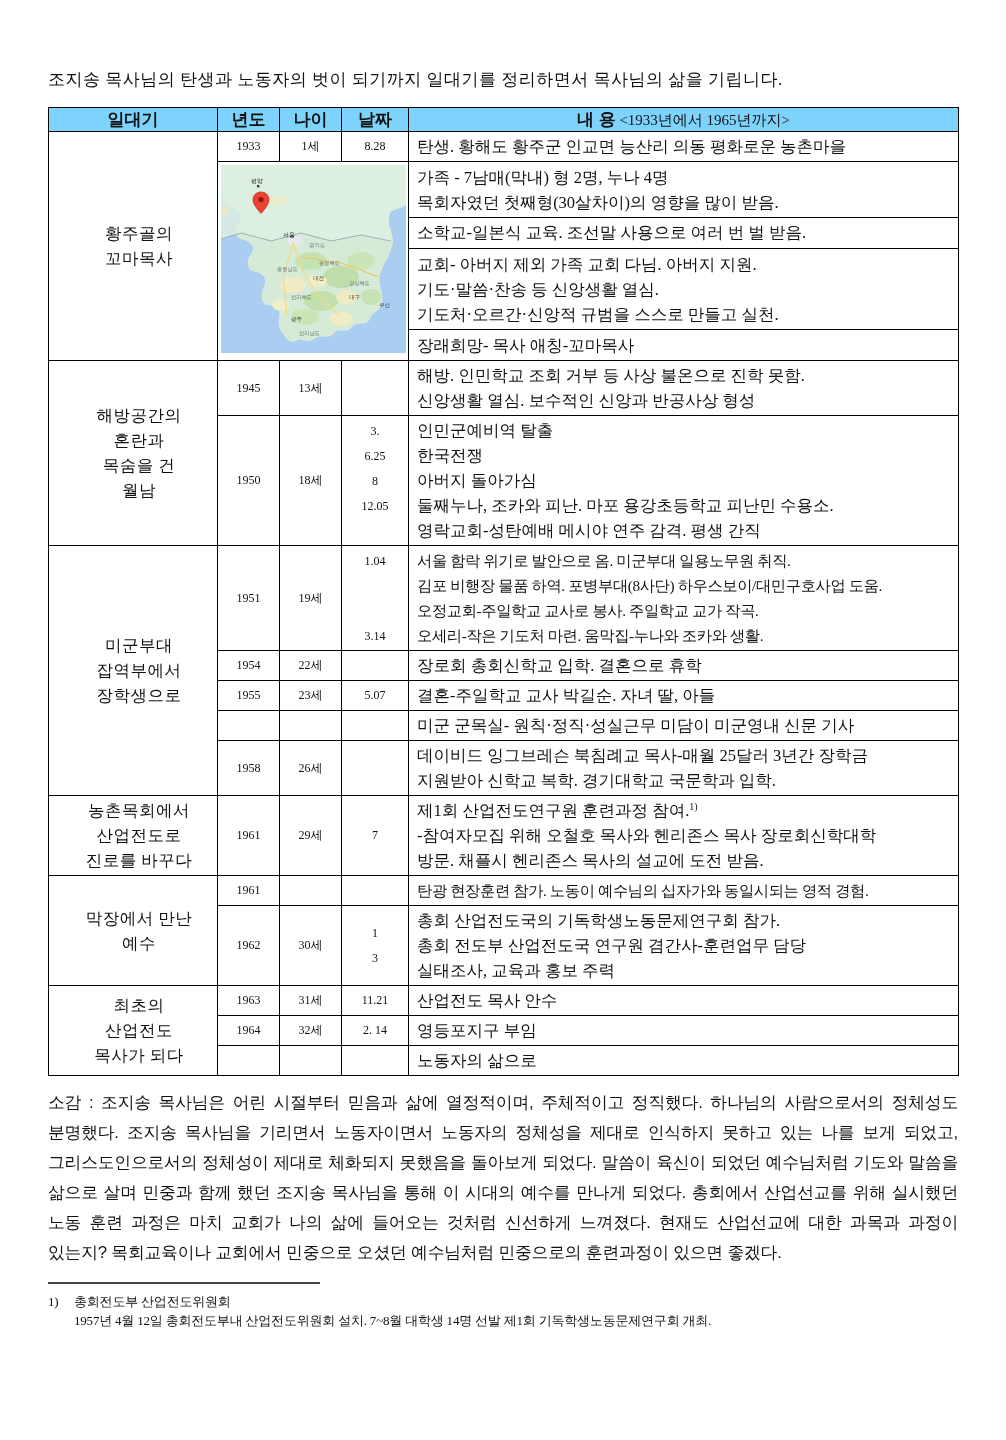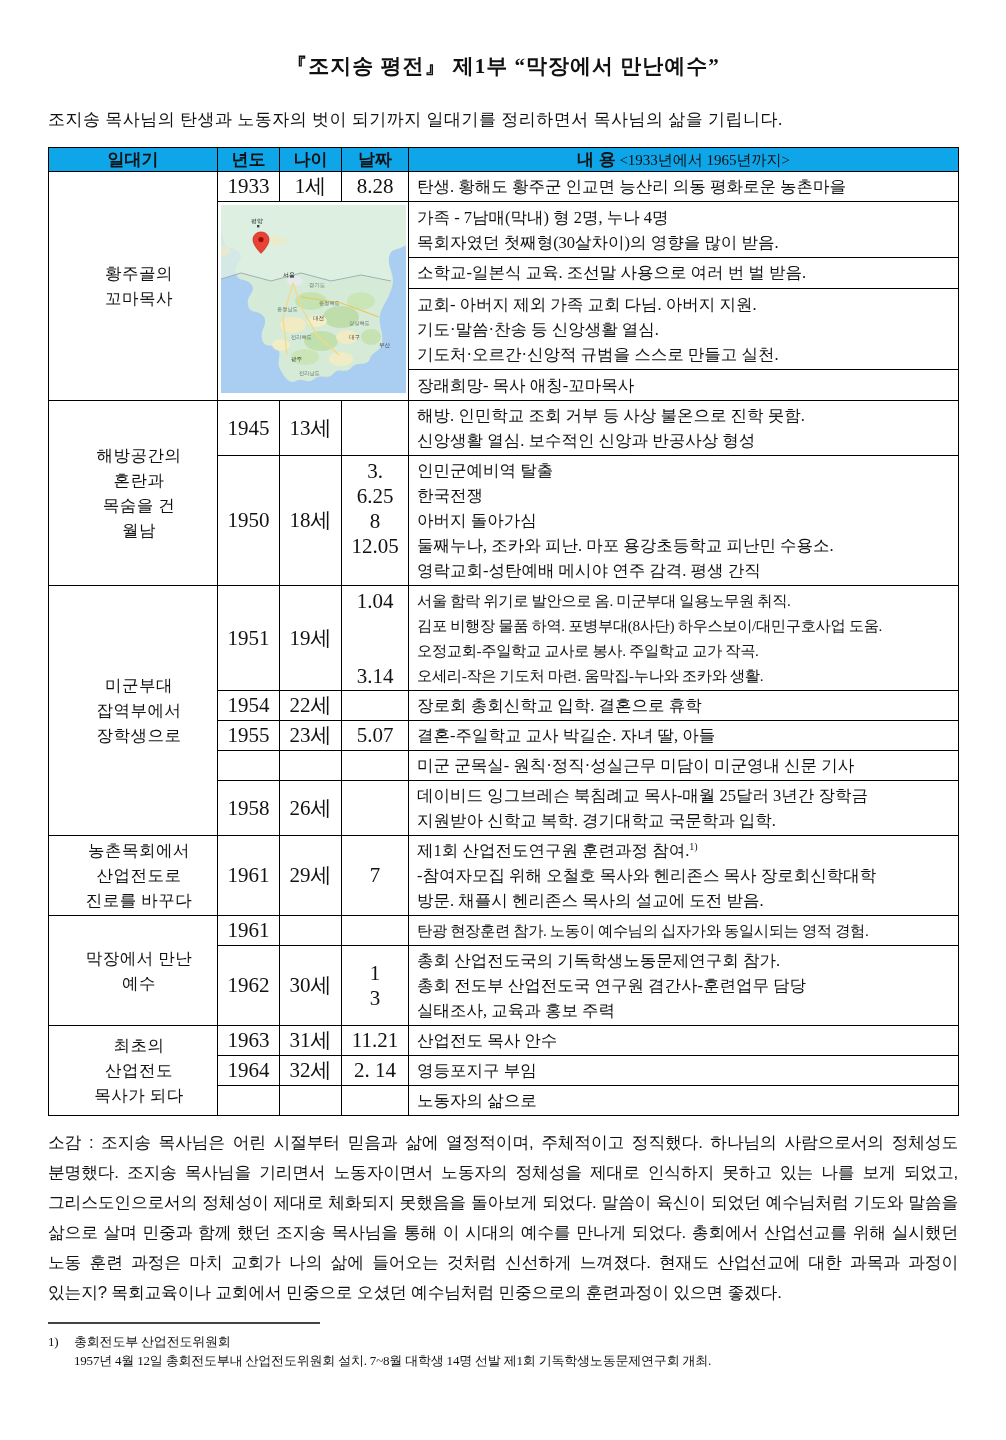--- a/index.html
+++ b/index.html
@@ -11,27 +11,27 @@
     margin-top:12px; font-family:"Liberation Serif", serif; }
   .author { text-align:right; font-size:17px; margin-top:32px; letter-spacing:1px; }
   .intro { font-size:17px; margin-top:28px; letter-spacing:.5px; }
 
   table.timeline { border-collapse:collapse; table-layout:fixed; width:910px;
     margin-top:16px; border:1.5px solid #000; }
   table.timeline td, table.timeline th { border:1px solid #000; overflow:hidden; }
   col.c-life { width:169px; } col.c-year { width:62px; } col.c-age { width:62px; }
   col.c-date { width:67px; } col.c-content { width:550px; }
 
-  th.hd { background:#0ea5e9; height:18px; font-family:"Liberation Sans", sans-serif;
+  th.hd { background:#7dd3fc; height:18px; font-family:"Liberation Sans", sans-serif;
     font-size:17px; font-weight:bold; text-align:center; vertical-align:middle; }
   th.hd .range { font-family:"Liberation Serif", serif; font-weight:normal; font-size:15px; }
 
   td.life { text-align:center; vertical-align:middle; white-space:pre-line;
     font-size:16.5px; line-height:25px; letter-spacing:.5px;padding-left:12px; }
-  td.num { text-align:center; vertical-align:middle; font-size:21px;
+  td.num { text-align:center; vertical-align:middle; font-size:12px;
     white-space:pre-line; line-height:25px; }
   td.vtop { vertical-align:top; padding-top:3px; }
   td.content { padding:2px 8px; font-size:16.5px; line-height:25px;
     white-space:pre-line; vertical-align:middle; letter-spacing:0; word-break:keep-all; }
   td.cond { font-size:15.3px; letter-spacing:-.4px; }
   td.content sup { font-size:10px; line-height:0; }
   td.map-cell { vertical-align:middle; text-align:center; padding:3px; }
 
   .rh27{height:27px} .rh28{height:28px} .rh30{height:30px} .rh54{height:54px}
   .rh76{height:76px} .rh78{height:78px} .rh98{height:98px} .rh118{height:118px}
@@ -47,21 +47,20 @@
   .fn-lines { margin-left:26px; }
   .fn-lines div { white-space:nowrap; }
 
   svg text { font-family:"Liberation Sans", sans-serif; }
 </style>
 </head>
 <body>
 
 <div class="page">
 
-  <div class="title">『조지송 평전』 제1부 “막장에서 만난예수”</div>
   <div class="intro">조지송 목사님의 탄생과 노동자의 벗이 되기까지 일대기를 정리하면서 목사님의 삶을 기립니다.</div>
 
   <table class="timeline">
     <colgroup>
       <col class="c-life">
         <col class="c-year">
         <col class="c-age">
         <col class="c-date">
         <col class="c-content">
     </colgroup>

